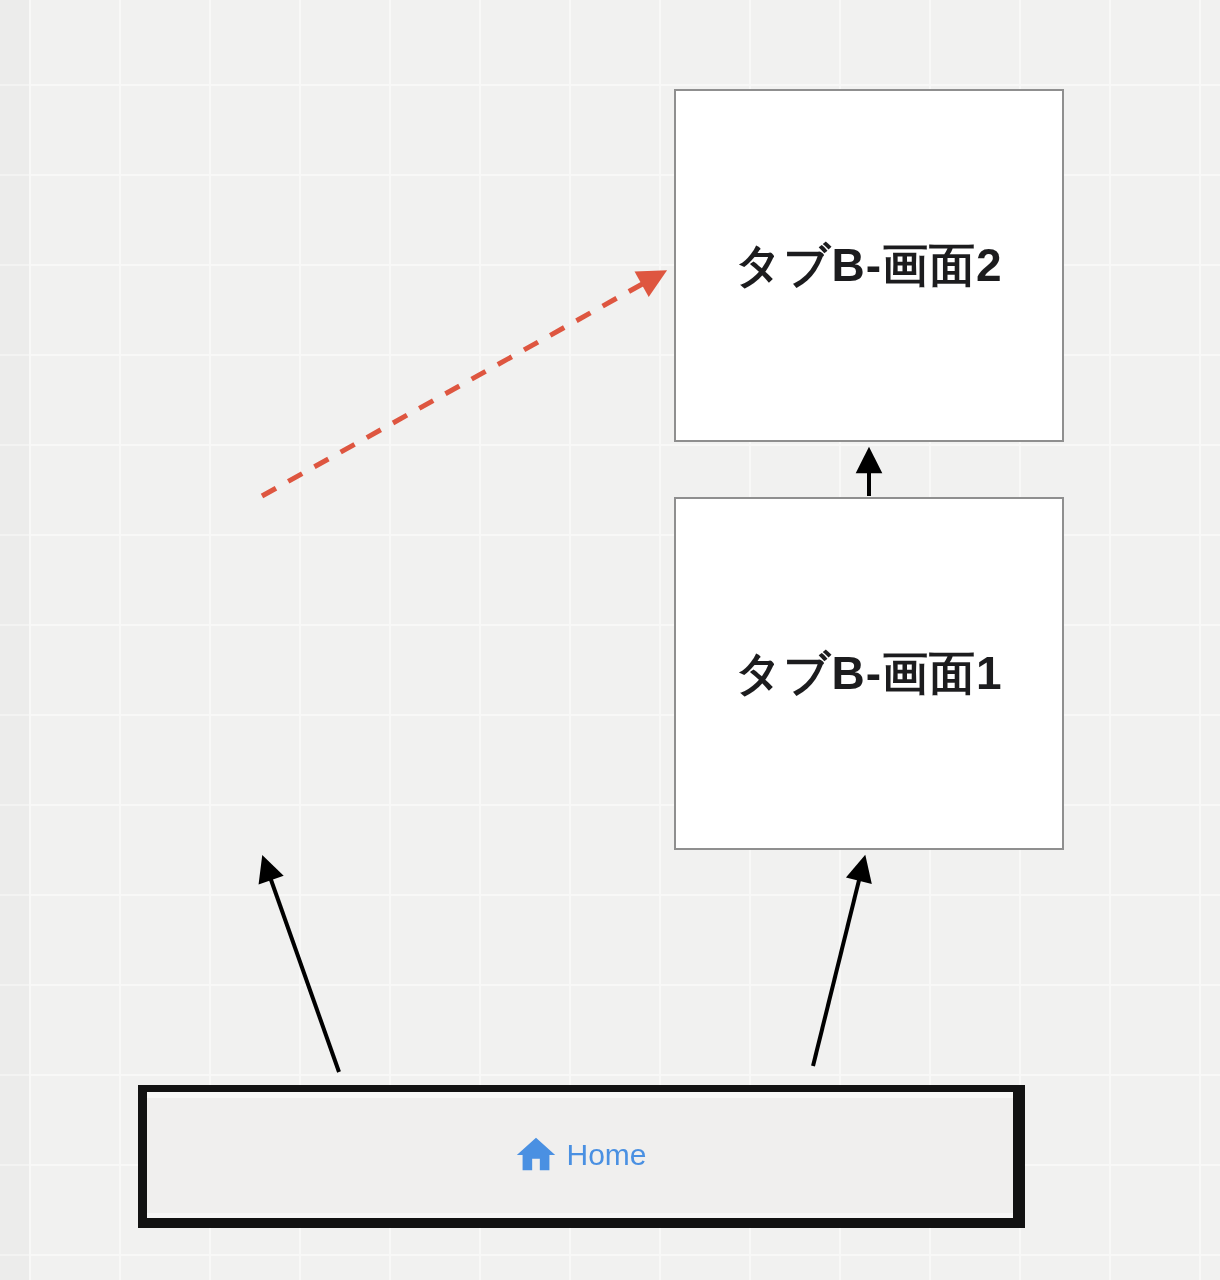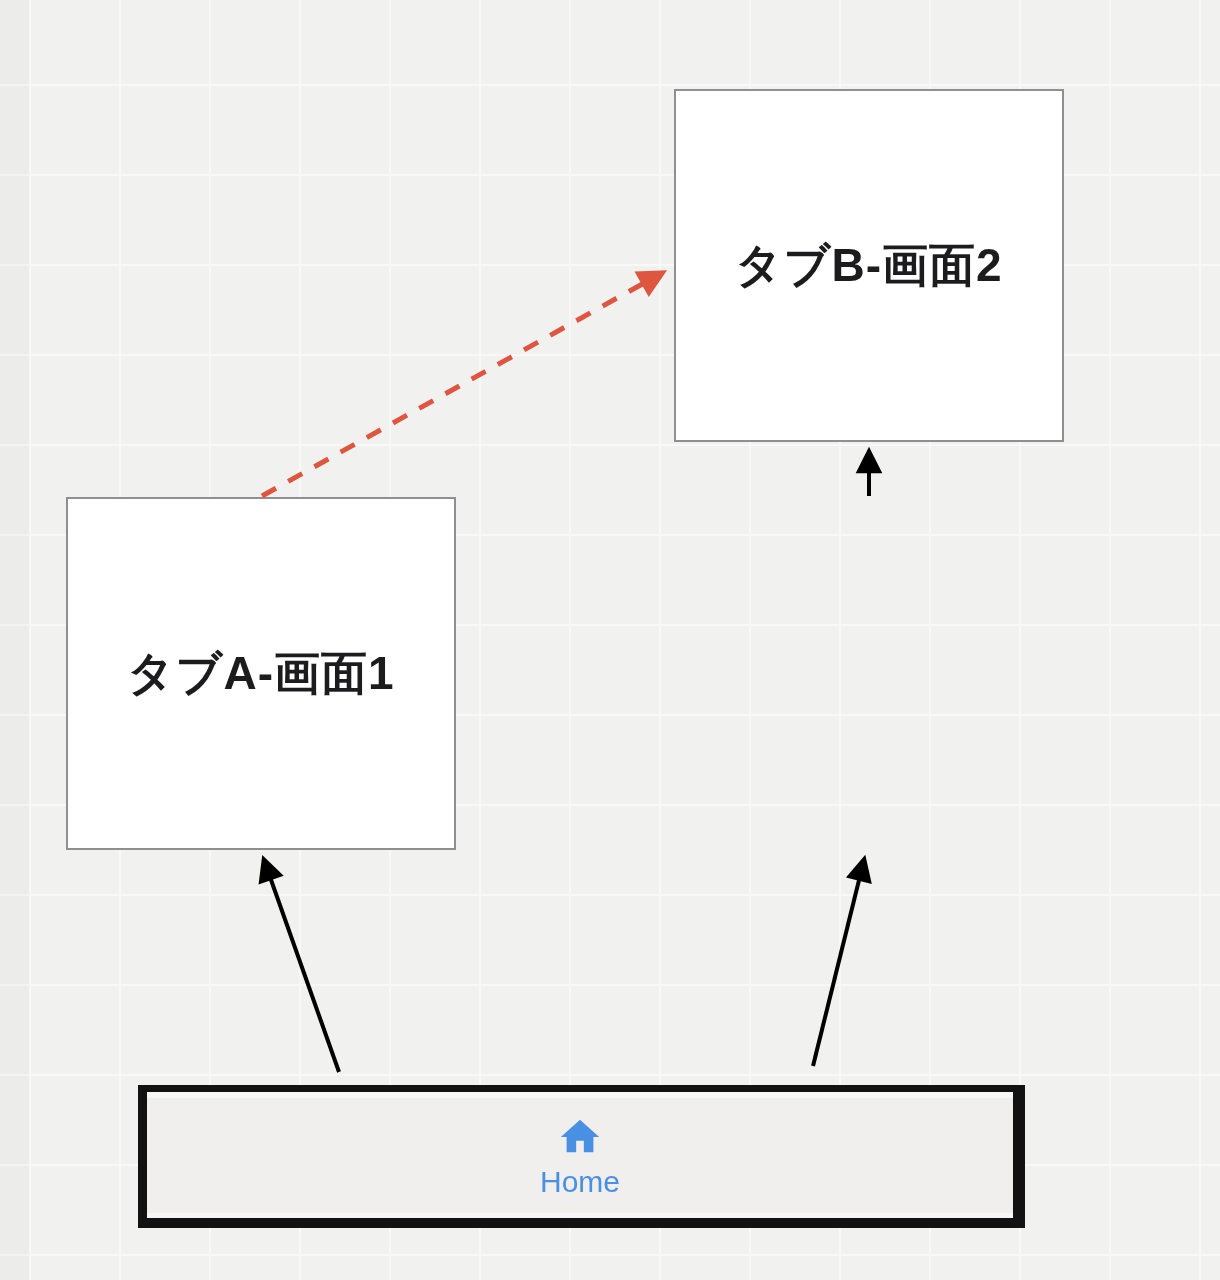--- a/index.html
+++ b/index.html
@@ -88,42 +88,42 @@
   .tabbar-inner::after {
     content: "";
     position: absolute;
     left: 0; bottom: 0;
     width: 100%; height: 5px;
     background: rgba(255,255,255,0.45);
   }
   .tab-item {
     flex: 1 1 0;
     display: flex;
-    flex-direction: column;
+    flex-direction: row;
     align-items: center;
     justify-content: center;
     gap: 7px;
     cursor: pointer;
   }
   .tab-item .tab-icon { display: block; }
   .tab-item .tab-label {
     font-size: 30px;
     line-height: 1;
   }
   .tab-item.active .tab-label { color: var(--accent-blue, #4a90e2); }
   .tab-item.inactive .tab-label { color: var(--inactive-gray-text, #707073); }
 </style>
 </head>
 <body>
 
 <div class="canvas">
   <div class="edge-shade"></div>
 
-  <div class="screen-box" id="box-tab-a-screen-1">
-    <span class="label">タブA-画面1</span>
+  <div class="screen-box" id="box-tab-b-screen-1">
+    <span class="label">タブB-画面1</span>
   </div>
   <div class="screen-box" id="box-tab-b-screen-2">
     <span class="label">タブB-画面2</span>
   </div>
 
   <svg class="arrows" viewBox="0 0 1220 1280">
     <defs>
       <marker id="head-black" viewBox="0 0 12 12" refX="9" refY="6" markerWidth="8" markerHeight="8" orient="auto">
         <path d="M1,1 L11,6 L1,11 z" fill="#000000"></path>
       </marker>

